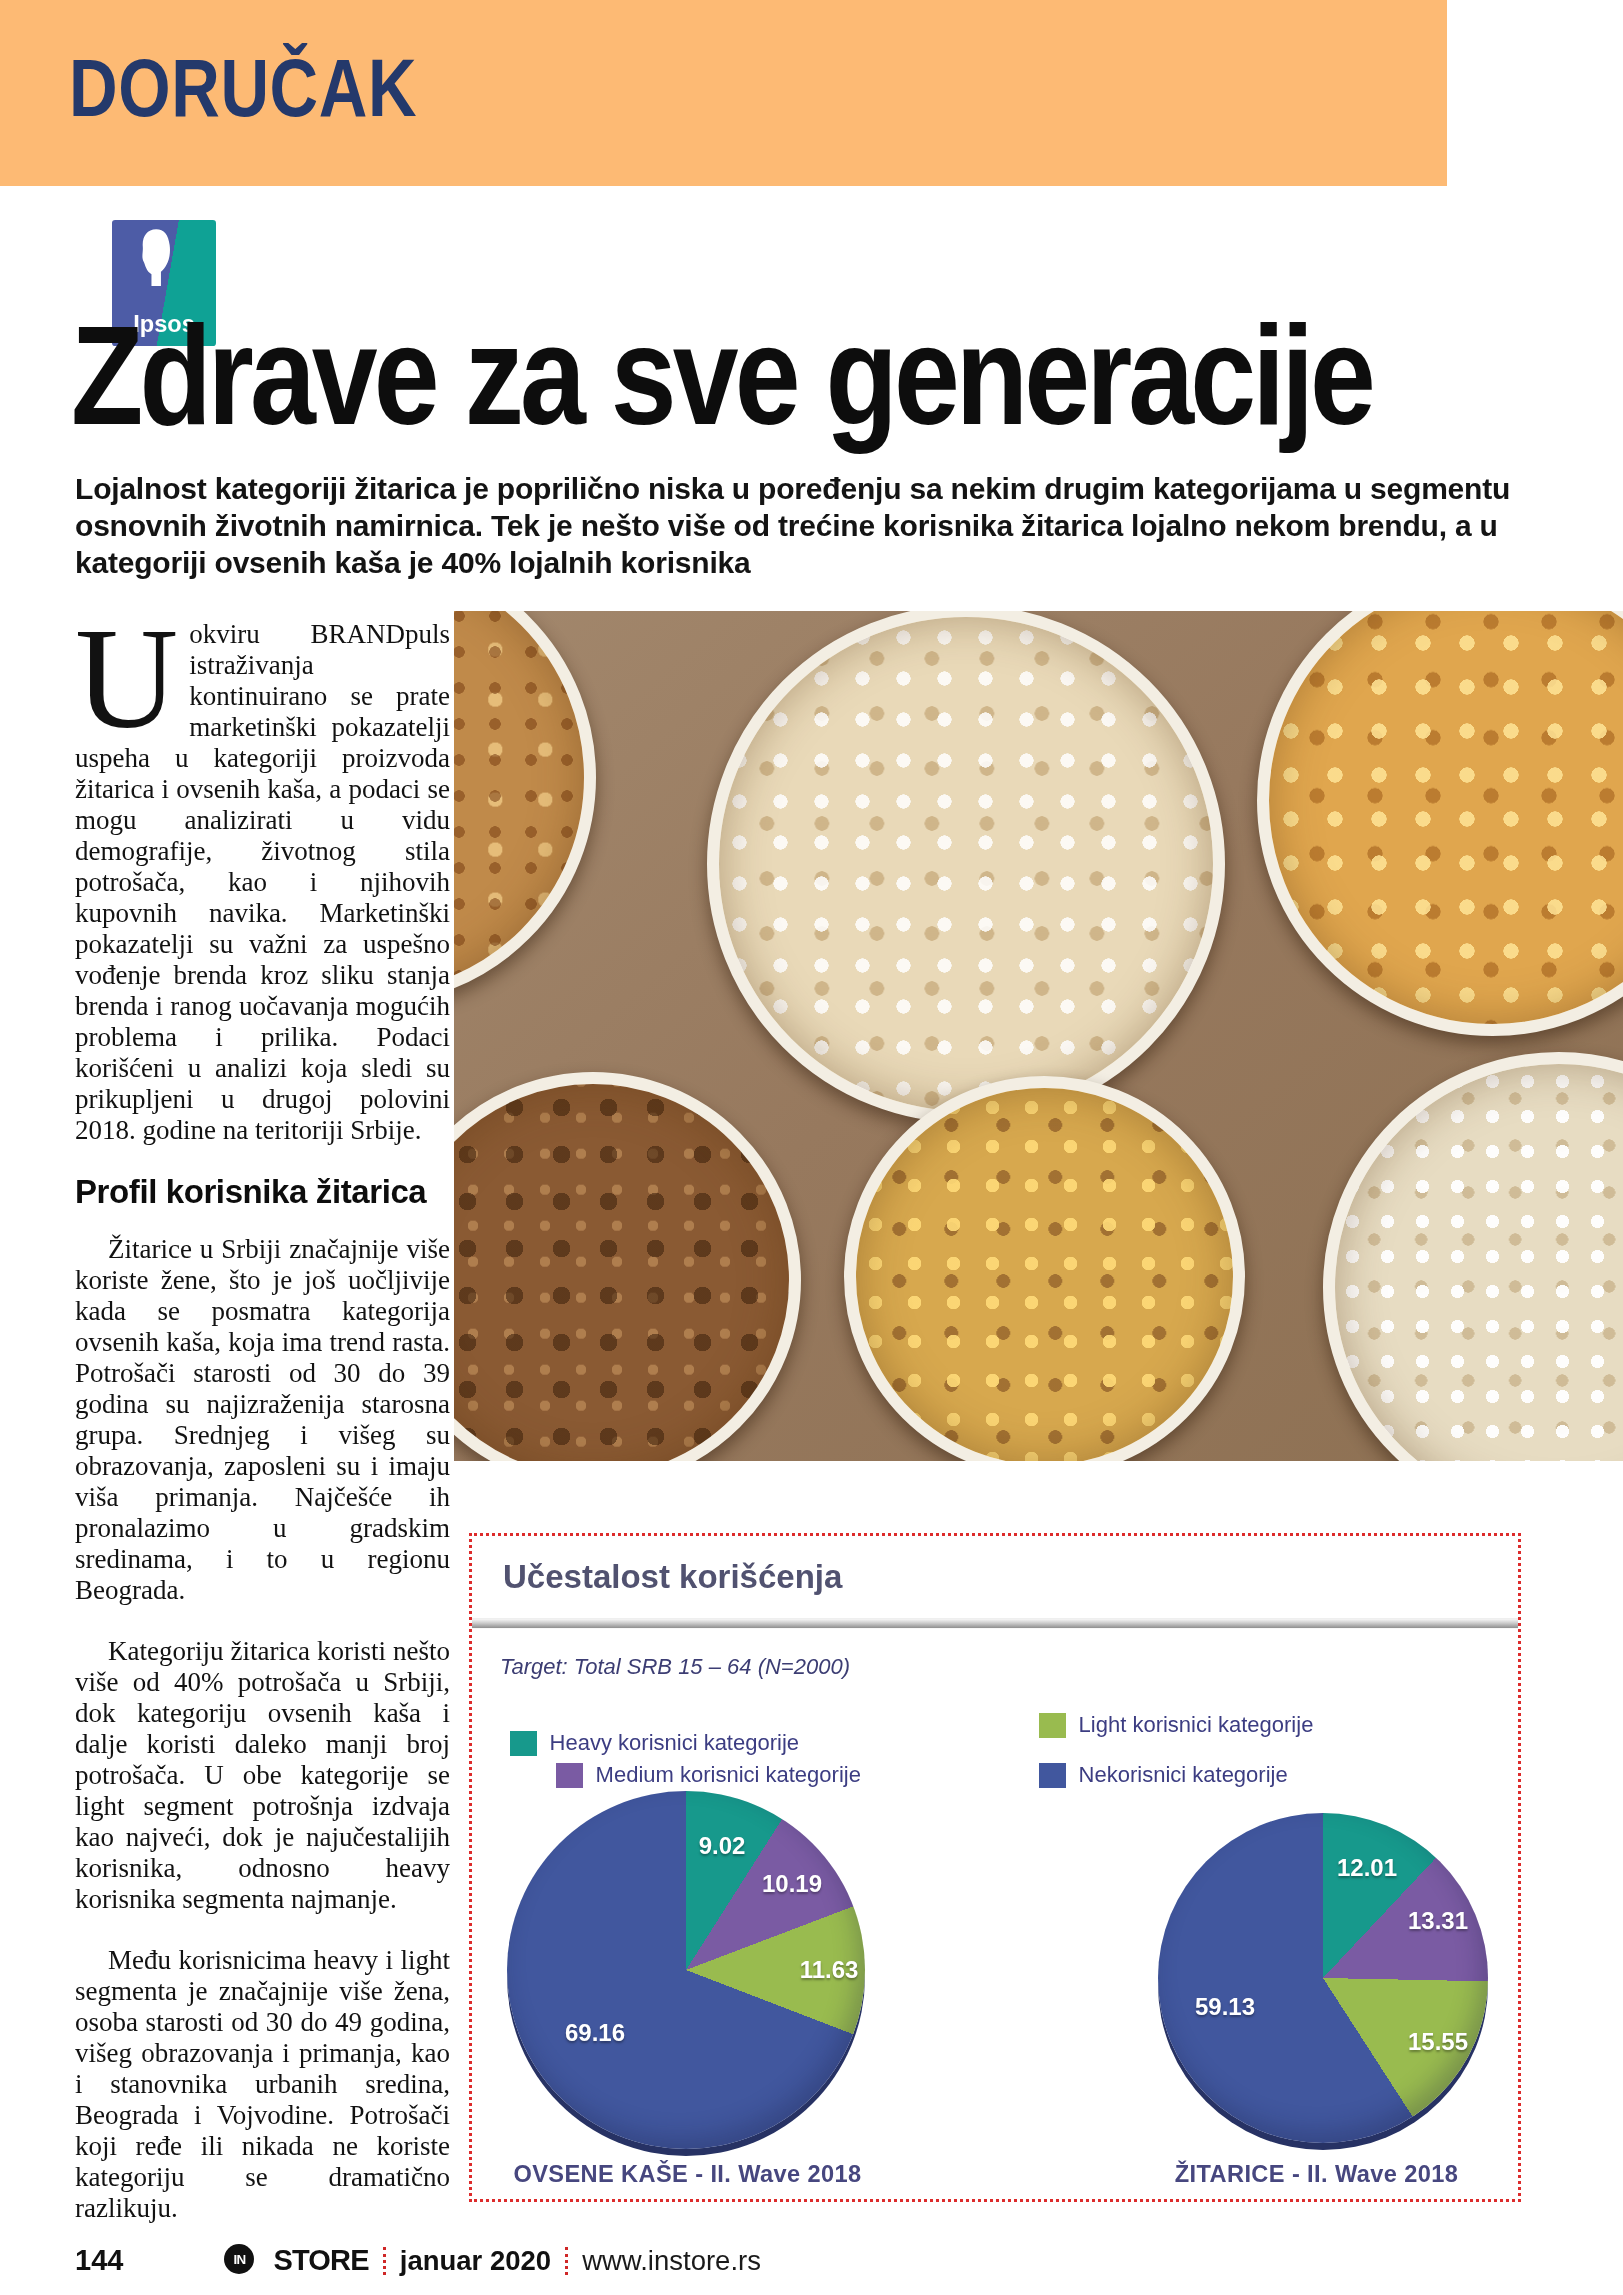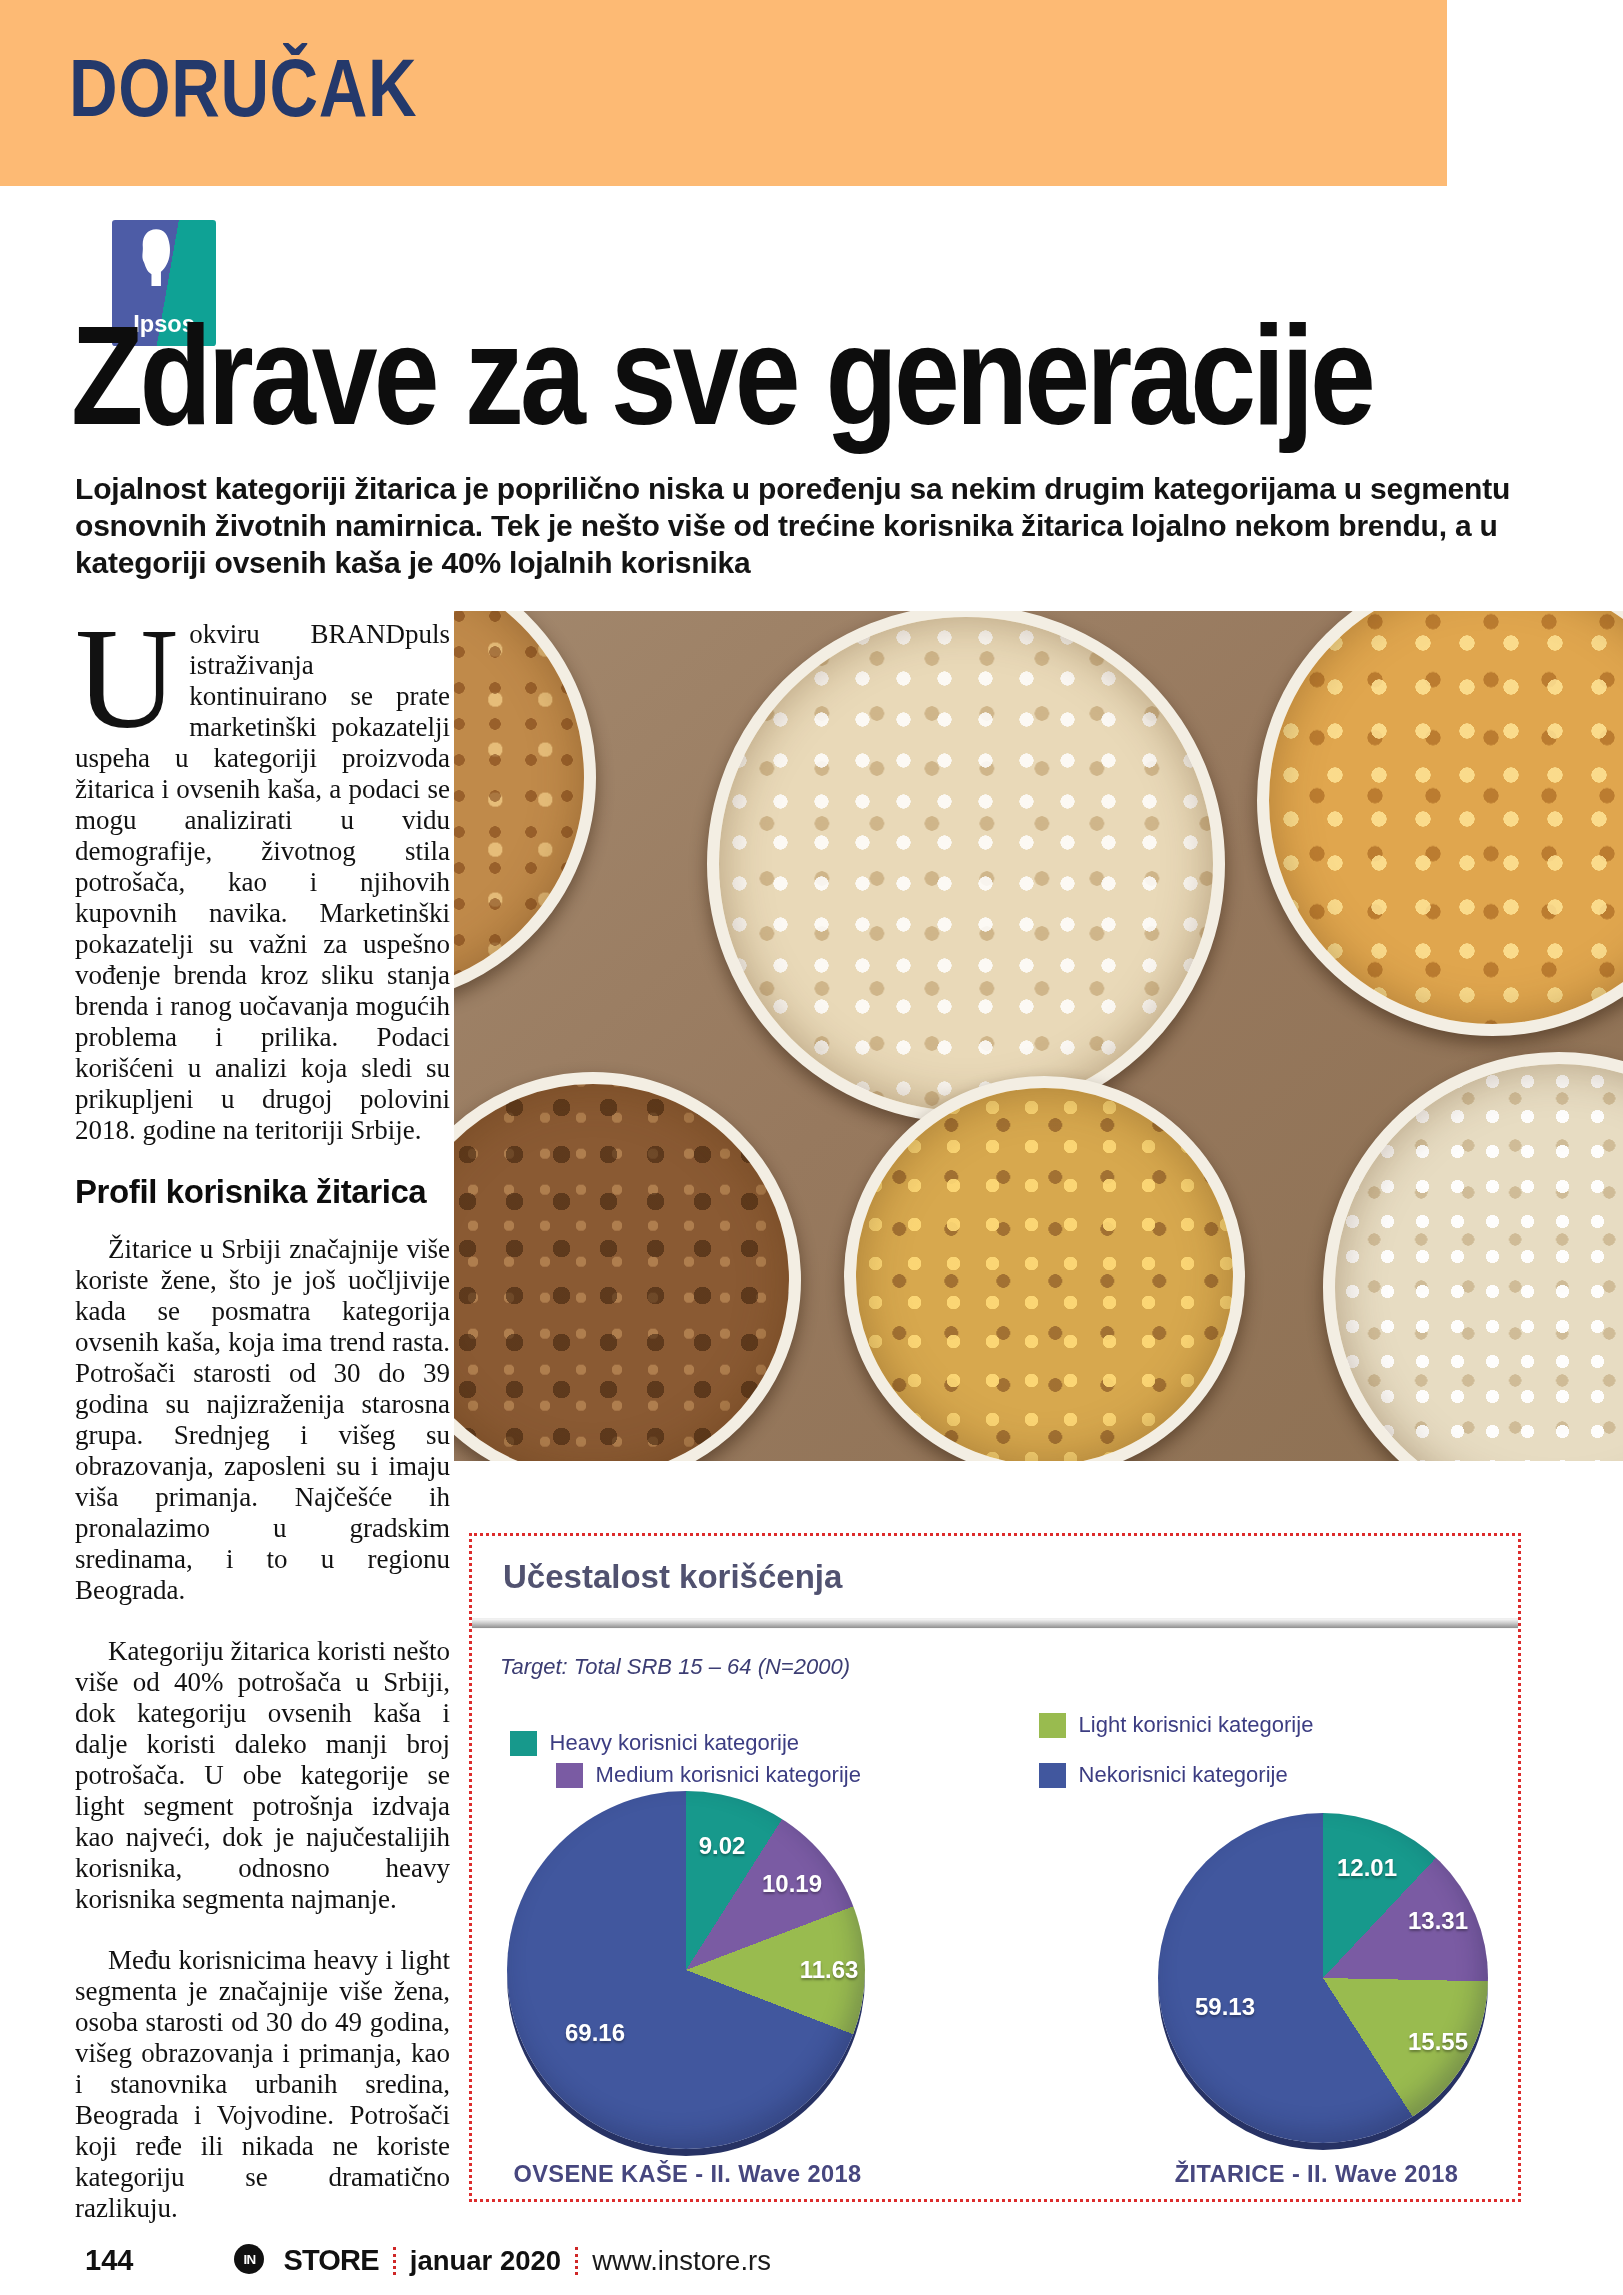--- a/index.html
+++ b/index.html
@@ -83,21 +83,21 @@
   .pie-0{left:35px;top:255px;width:358px;height:358px;}
   .pie-1{left:686px;top:277px;width:330px;height:330px;}
   .pie-label{position:absolute;transform:translate(-50%,-50%);color:#ffffff;font-weight:700;
         font-size:24px;text-shadow:0 1.6px 2.4px rgba(0,0,0,.35);white-space:nowrap;}
   .pie-caption{position:absolute;font-size:23.6px;font-weight:700;color:#47477f;text-align:center;
         letter-spacing:0.4px;}
   .cap-0{left:31px;top:625px;width:369px;}
   .cap-1{left:668px;top:625px;width:353px;}
 
   
-  .footer{position:absolute;left:85px;top:2244px;display:flex;align-items:center;}
+  .footer{position:absolute;left:75px;top:2244px;display:flex;align-items:center;}
   .page-number{font-size:29px;font-weight:800;color:#111;}
   .store-group{display:flex;align-items:flex-start;margin-left:101px;gap:19px;}
   .in-circle{width:30px;height:30px;border-radius:50%;background:#111;color:#fff;display:flex;
         align-items:center;justify-content:center;font-size:13.4px;font-weight:800;letter-spacing:-0.8px;}
   .store-word{font-size:29px;font-weight:800;color:#111;letter-spacing:-0.8px;}
   .dot-sep{height:28px;border-left:3.1px dotted #cf2727;margin:0 14px;}
   .footer-date{font-size:27.5px;font-weight:700;color:#111;}
   .footer-site{font-size:27.5px;color:#1a1a1a;}
 </style>
 </head>

